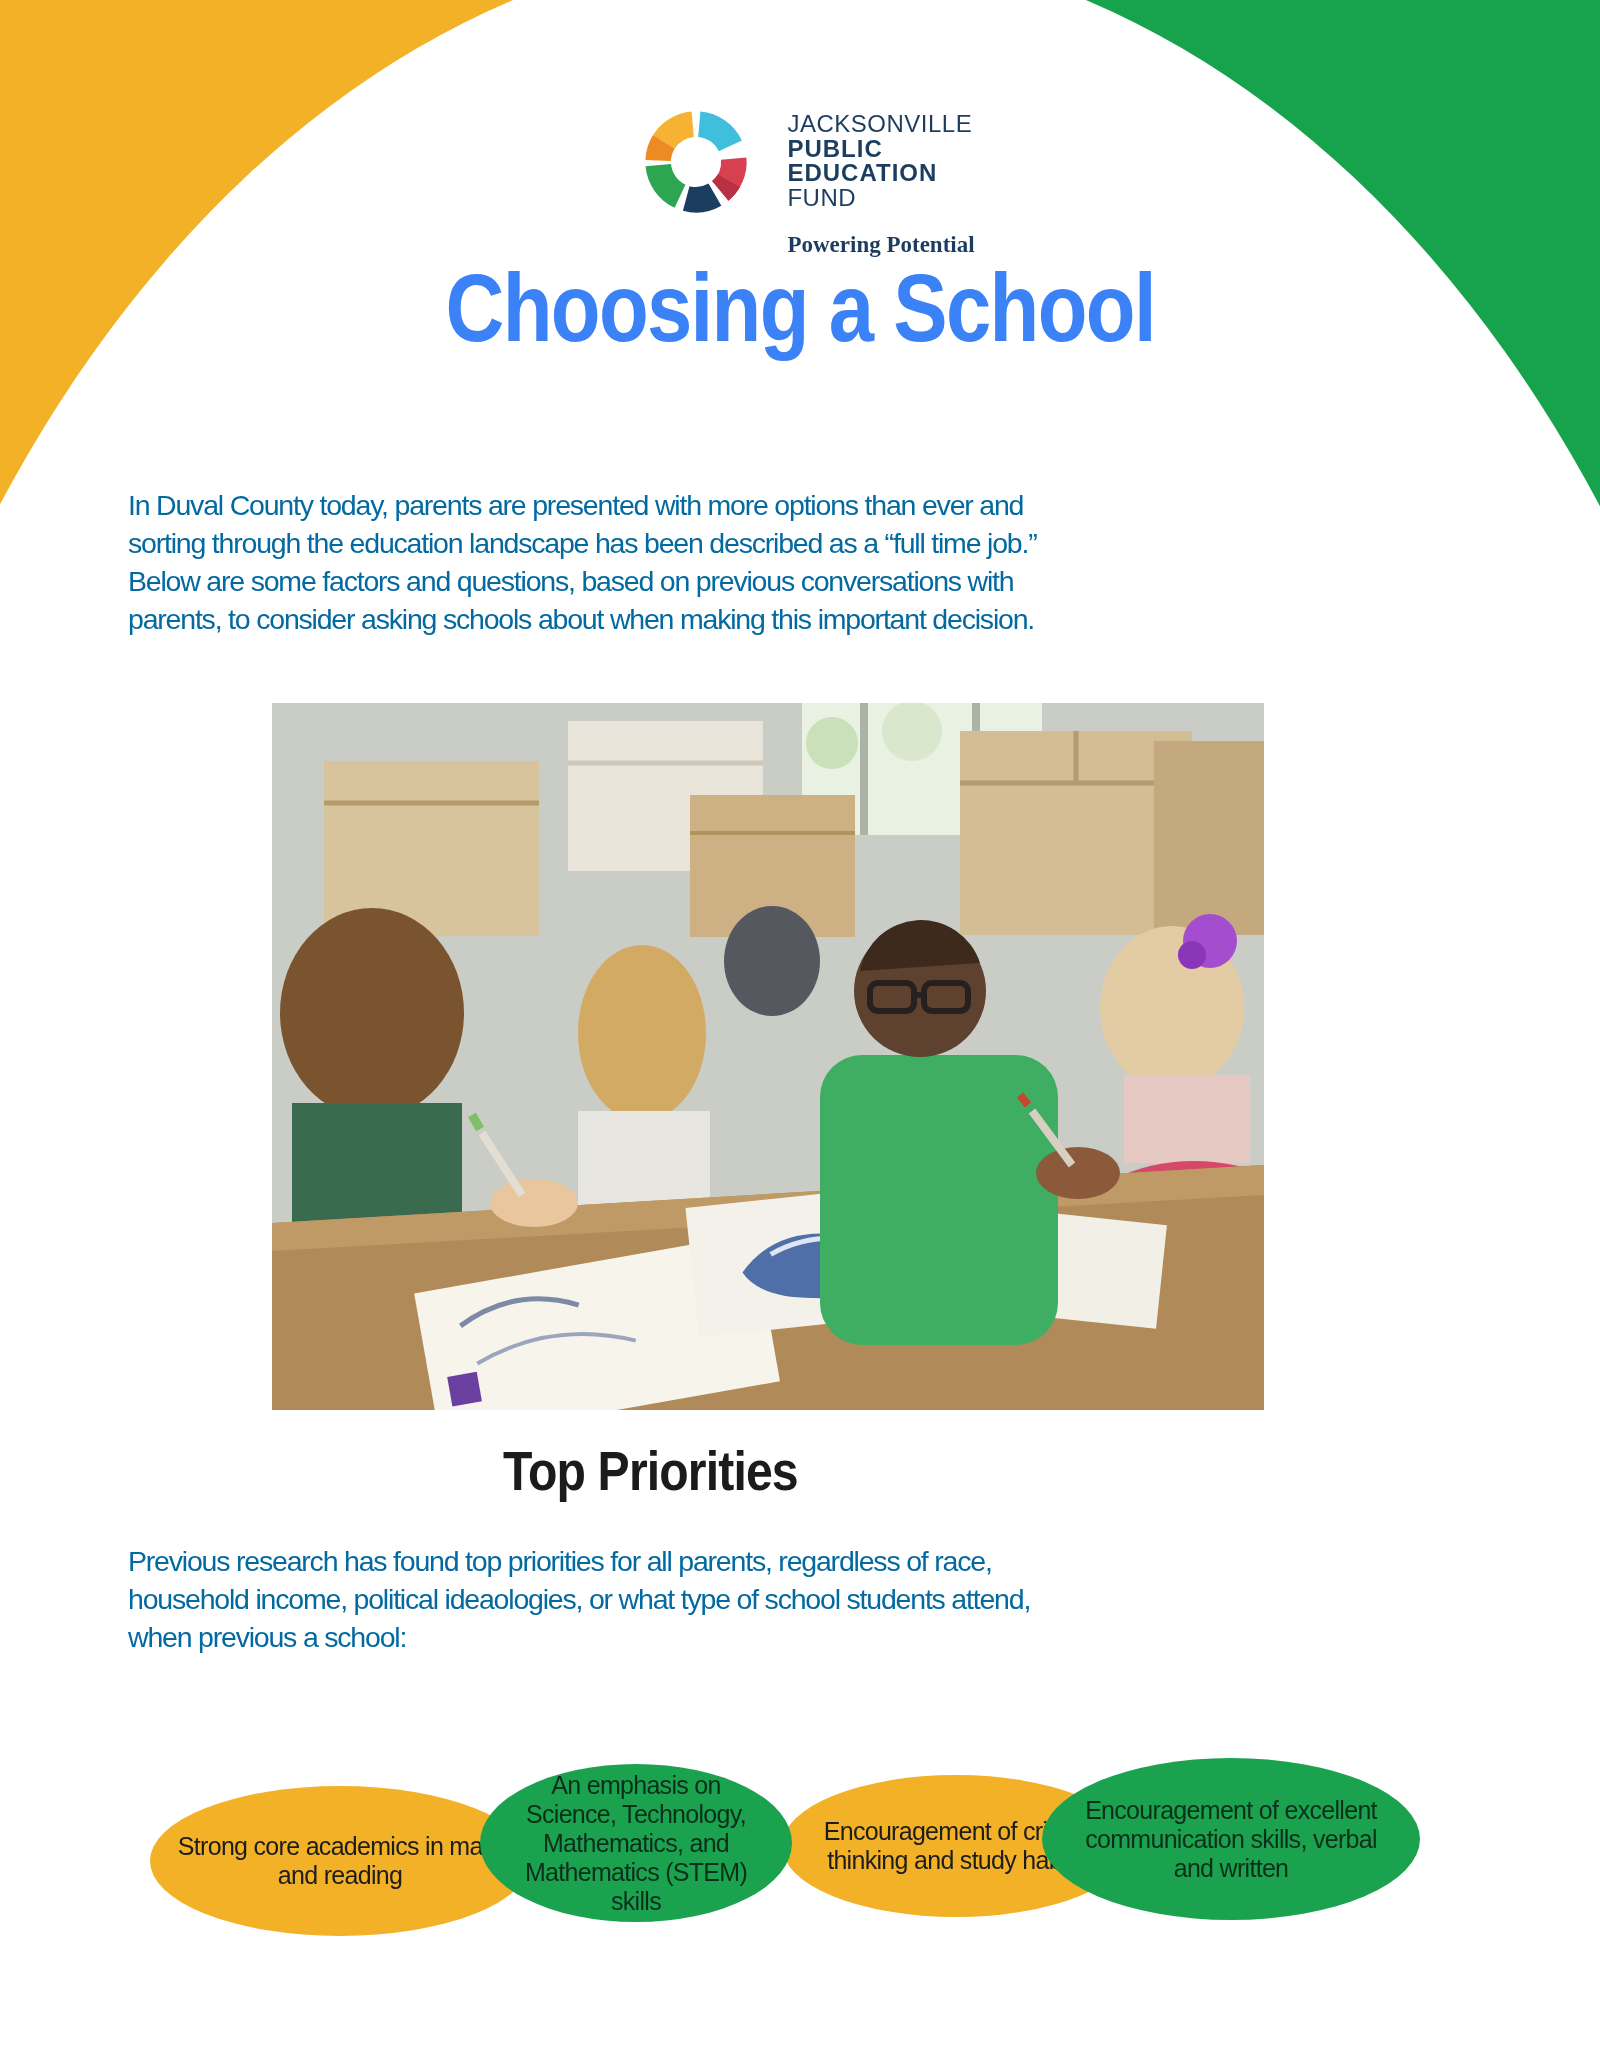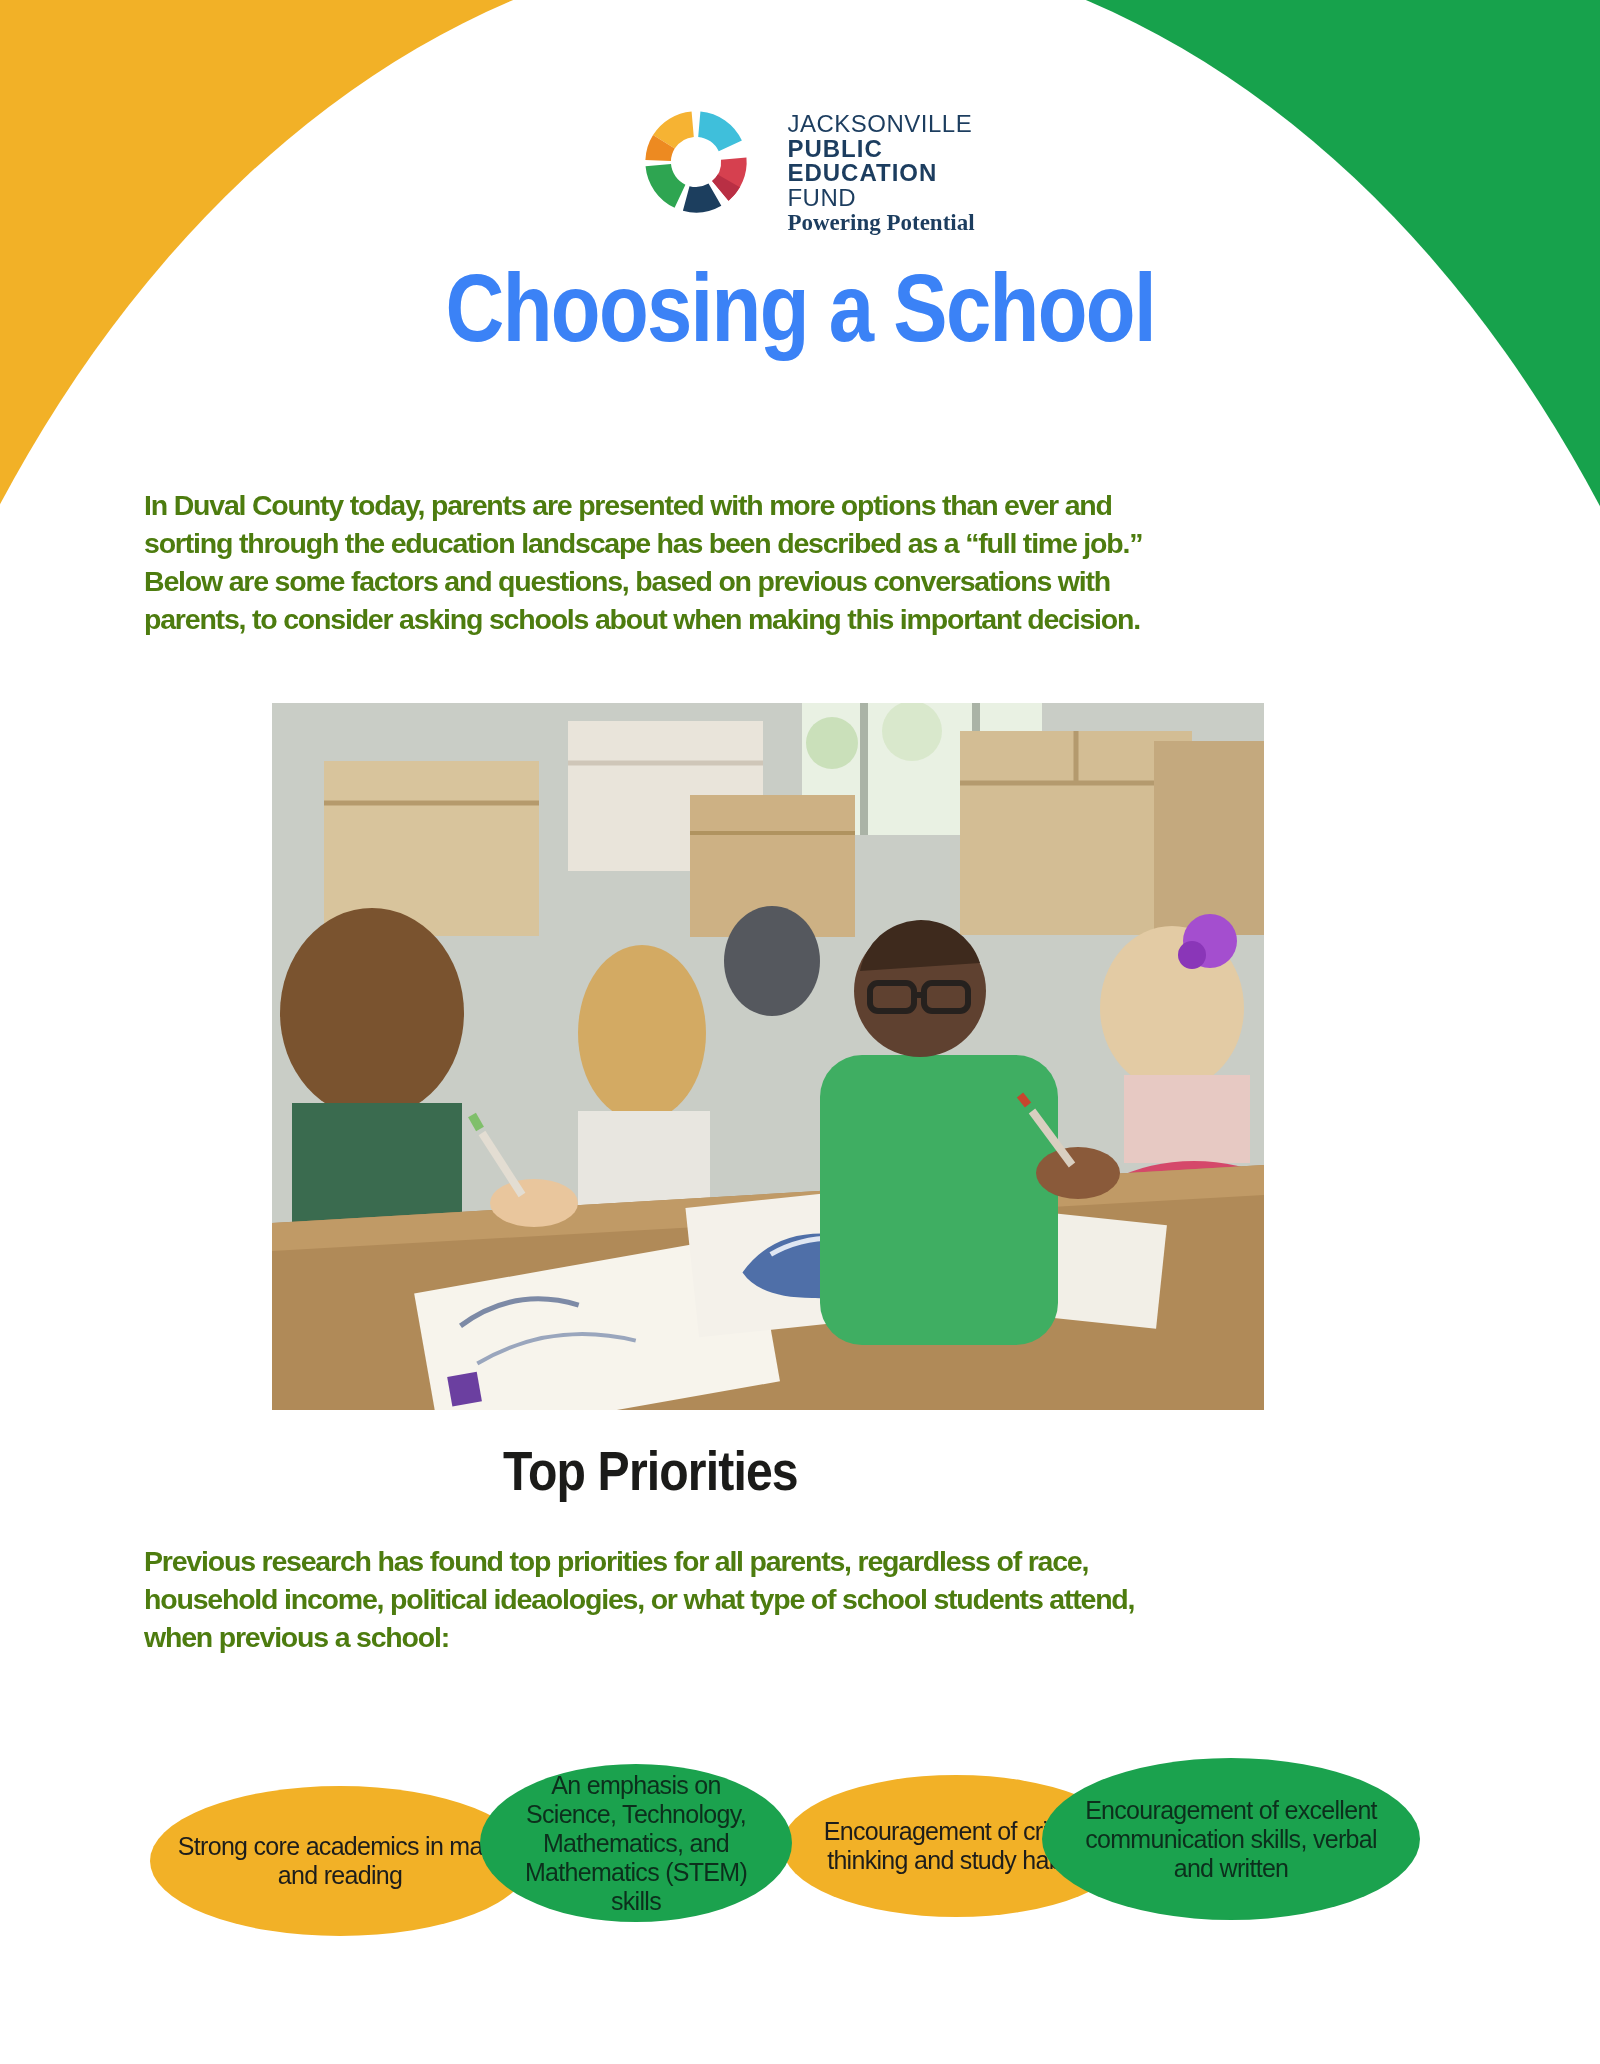--- a/index.html
+++ b/index.html
@@ -21,31 +21,31 @@
   .logo-row{
     position:absolute;top:84px;left:0;width:1600px;
     display:flex;justify-content:center;align-items:flex-start;gap:20px;
   }
   .logo-icon{width:142px;height:152px;flex:0 0 auto;}
   .logo-textcol{padding-top:28px;}
   .org-line{color:#1C3D5F;font-size:24px;line-height:24.5px;letter-spacing:0.5px;}
   .org-light{font-weight:400;}
   .org-bold{font-weight:700;letter-spacing:1px;}
   .tagline{
-    margin-top:0;color:#1C3D5F;font-family:"Liberation Serif", serif;
+    margin-top:22px;color:#1C3D5F;font-family:"Liberation Serif", serif;
     font-weight:700;font-size:23px;
   }
   
   .title{
     position:absolute;top:252px;left:0;width:1600px;margin:0;
     text-align:center;font-weight:700;font-size:97px;color:#3b82f6;letter-spacing:-2px;
   }
   .title>span{display:inline-block;transform:scaleX(0.84);transform-origin:center;white-space:nowrap;}
   
-  .para{position:absolute;left:144px;color:#4d7c0f;font-weight:bold;}
+  .para{position:absolute;left:128px;color:#0369a1;}
   .pline{white-space:nowrap;font-size:28.5px;line-height:38px;letter-spacing:-1.2px;}
   .intro{top:486px;}
   .para2{top:1542px;}
   
   .photo{
     position:absolute;left:272px;top:703px;width:992px;height:707px;
     overflow:hidden;background:#c9cdc6;
   }
   .photo svg{display:block;width:100%;height:100%;}
   

